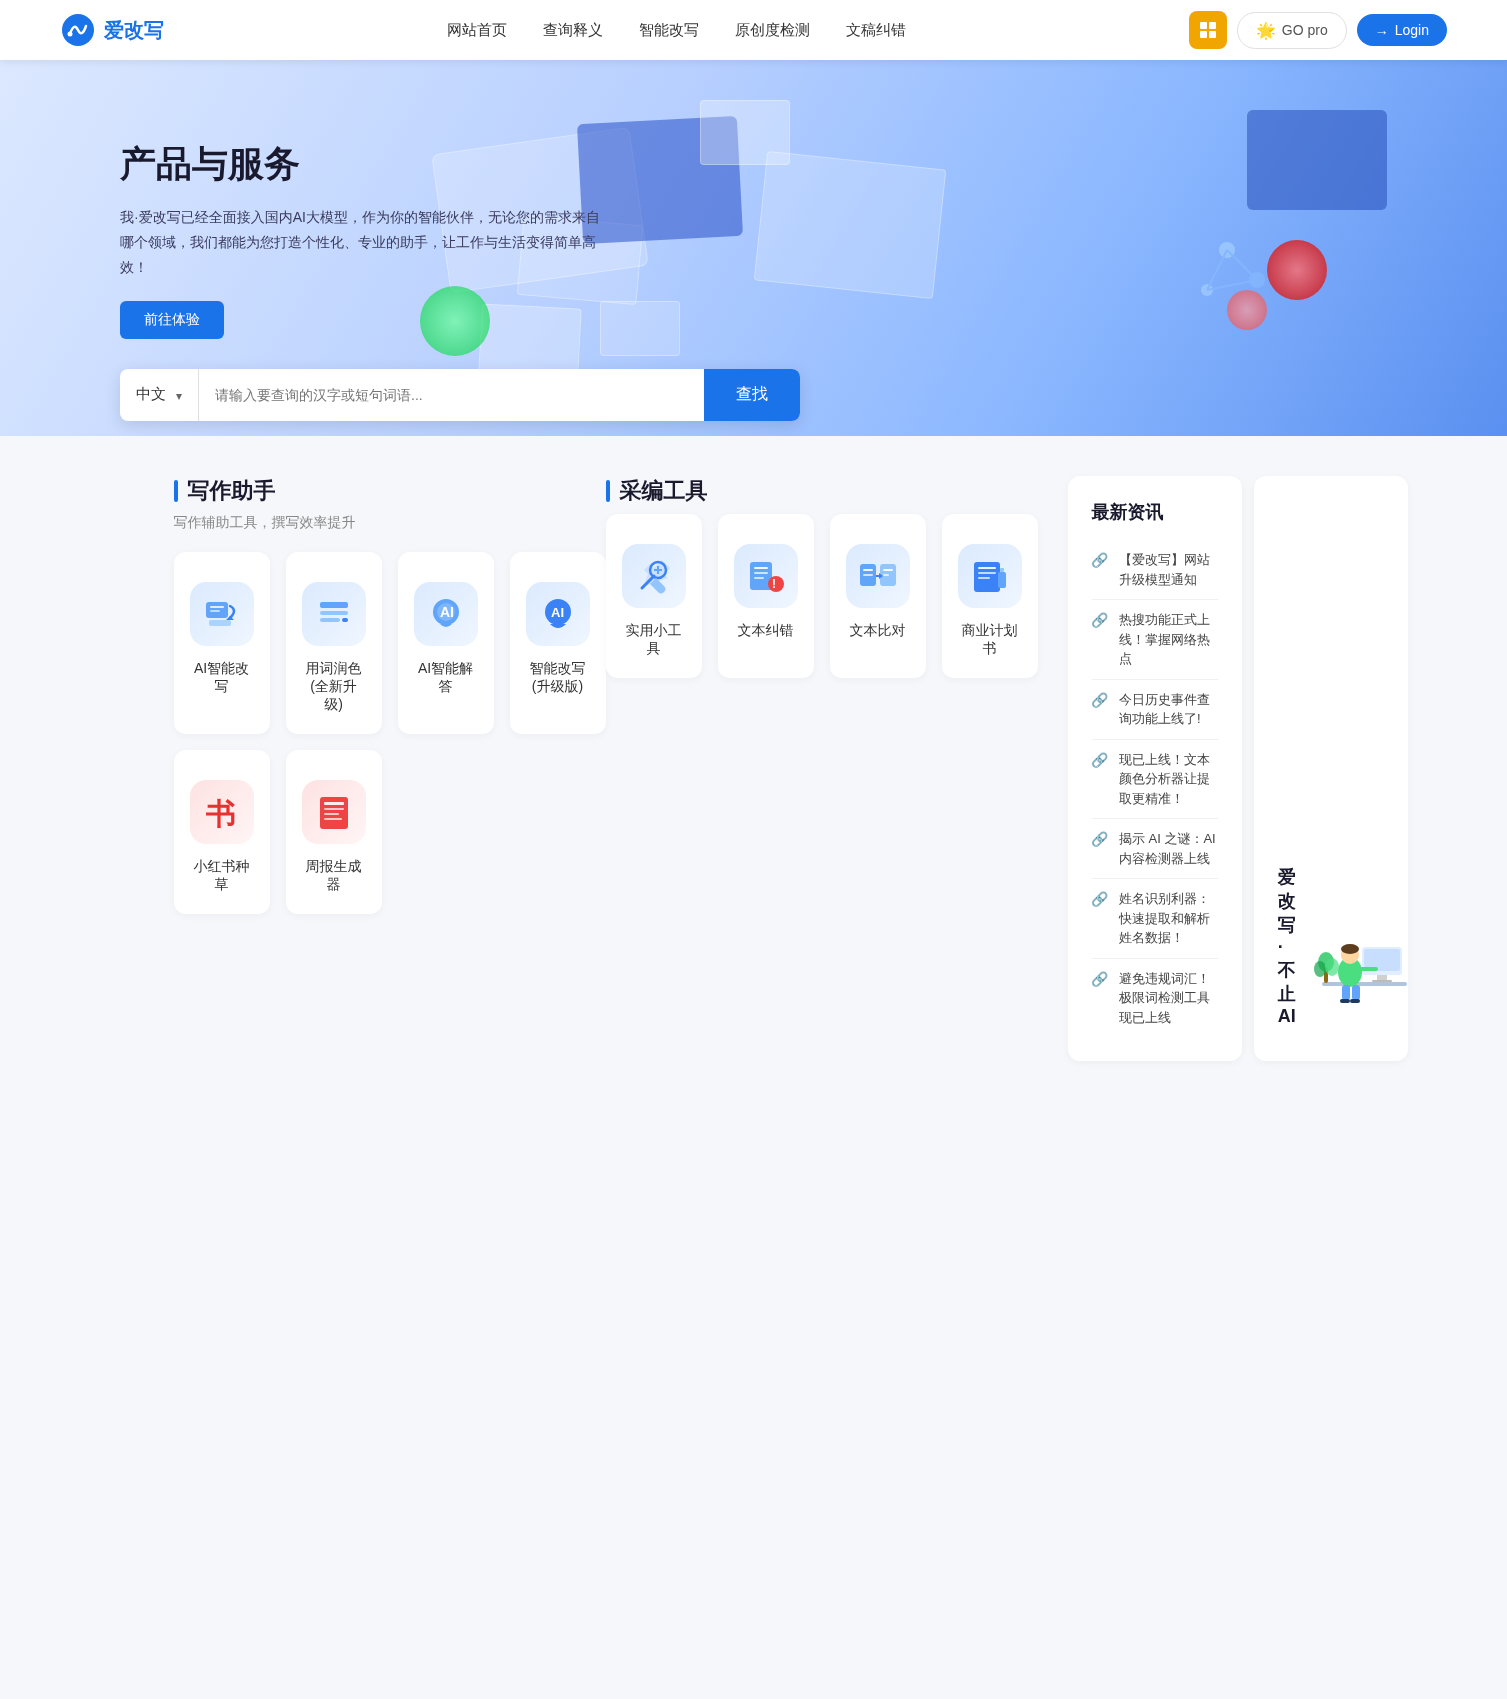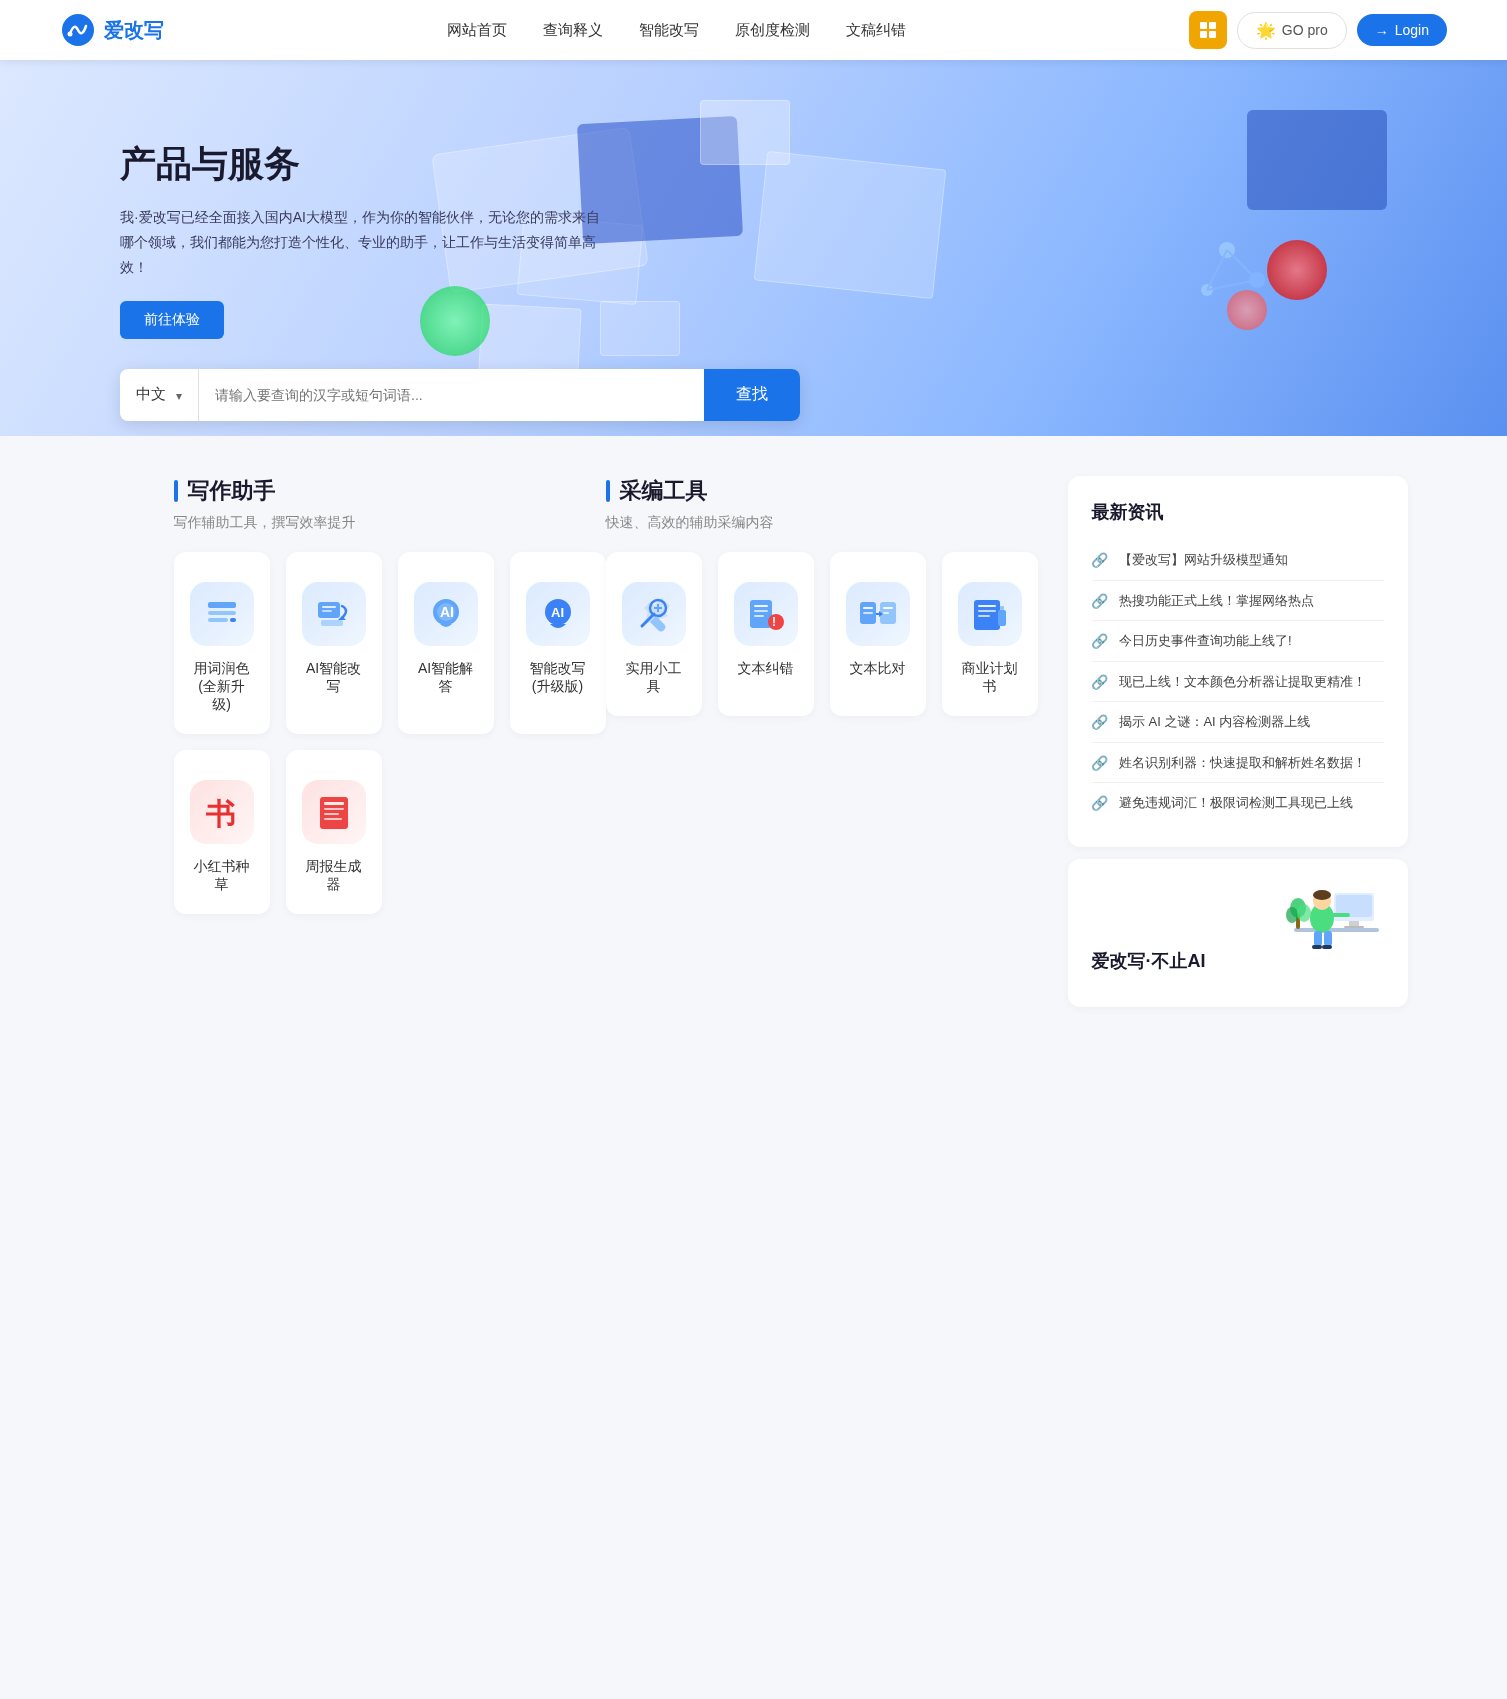--- a/index.html
+++ b/index.html
@@ -105,21 +105,21 @@
     }
     .tool-card {
       background: #fff; border-radius: 12px; padding: 30px 16px 20px;
       display: flex; flex-direction: column; align-items: center;
       cursor: pointer; transition: box-shadow 0.2s;
       box-shadow: 0 2px 8px rgba(0,0,0,0.04);
     }
     .tool-label { font-size: 14px; color: #333; text-align: center; }
 
     
-    .sidebar { display: flex; flex-direction: column; gap: 12px; }
+    .sidebar { display: flex; flex-direction: row; gap: 12px; }
 
     
     .news-card {
       background: #fff; border-radius: 12px; padding: 24px;
       box-shadow: 0 2px 8px rgba(0,0,0,0.04);
     }
     .news-title { font-size: 18px; font-weight: 700; color: #1a1a2e; margin-bottom: 16px; }
     .news-item {
       display: flex; align-items: flex-start; gap: 10px;
       padding: 10px 0; border-bottom: 1px solid #f0f0f0; cursor: pointer;
@@ -262,46 +262,46 @@
         <div class="section-title-bar"></div>
         <span>写作助手</span>
       </div>
       <p class="section-desc">写作辅助工具，撰写效率提升</p>
 
       <div class="tools-grid">
 
         <div class="tool-card">
           <div class="tool-icon-wrap" style="background:linear-gradient(135deg,#dbeafe,#eff6ff);">
             <svg viewBox="0 0 40 40" xmlns="http://www.w3.org/2000/svg">
-              <rect x="6" y="8" width="28" height="6" rx="2" fill="#60a5fa"></rect>
-              <rect x="6" y="17" width="28" height="4" rx="2" fill="#93c5fd"></rect>
-              <rect x="6" y="24" width="20" height="4" rx="2" fill="#93c5fd"></rect>
-              <rect x="28" y="24" width="6" height="4" rx="2" fill="#3b82f6"></rect>
-            </svg>
-          </div>
-          <span class="tool-label">用词润色(全新升级)</span>
-        </div>
-
-        <div class="tool-card">
-          <div class="tool-icon-wrap" style="background:linear-gradient(135deg,#dbeafe,#eff6ff);">
-            <svg viewBox="0 0 40 40" xmlns="http://www.w3.org/2000/svg">
               <rect x="4" y="8" width="22" height="16" rx="3" fill="#60a5fa"></rect>
               <rect x="7" y="26" width="22" height="6" rx="2" fill="#93c5fd" opacity="0.7"></rect>
               <path d="M28 12 Q36 16 28 24" stroke="#3b82f6" stroke-width="2.5" fill="none" stroke-linecap="round"></path>
               <polygon points="28,22 32,26 24,26" fill="#3b82f6"></polygon>
               <rect x="8" y="12" width="14" height="2" rx="1" fill="#fff" opacity="0.8"></rect>
               <rect x="8" y="16" width="10" height="2" rx="1" fill="#fff" opacity="0.6"></rect>
             </svg>
           </div>
           <span class="tool-label">AI智能改写</span>
         </div>
 
         <div class="tool-card">
           <div class="tool-icon-wrap" style="background:linear-gradient(135deg,#dbeafe,#eff6ff);">
             <svg viewBox="0 0 40 40" xmlns="http://www.w3.org/2000/svg">
+              <rect x="6" y="8" width="28" height="6" rx="2" fill="#60a5fa"></rect>
+              <rect x="6" y="17" width="28" height="4" rx="2" fill="#93c5fd"></rect>
+              <rect x="6" y="24" width="20" height="4" rx="2" fill="#93c5fd"></rect>
+              <rect x="28" y="24" width="6" height="4" rx="2" fill="#3b82f6"></rect>
+            </svg>
+          </div>
+          <span class="tool-label">用词润色(全新升级)</span>
+        </div>
+
+        <div class="tool-card">
+          <div class="tool-icon-wrap" style="background:linear-gradient(135deg,#dbeafe,#eff6ff);">
+            <svg viewBox="0 0 40 40" xmlns="http://www.w3.org/2000/svg">
               <circle cx="20" cy="18" r="13" fill="#60a5fa"></circle>
               <circle cx="20" cy="18" r="9" fill="#fff" opacity="0.2"></circle>
               <text x="14" y="23" font-size="14" font-weight="bold" fill="#fff">AI</text>
               <path d="M14 30 Q20 36 26 30" fill="#60a5fa"></path>
             </svg>
           </div>
           <span class="tool-label">AI智能解答</span>
         </div>
 
         <div class="tool-card">
@@ -343,21 +343,20 @@
         <div style="visibility:hidden;"></div>
         <div style="visibility:hidden;"></div>
       </div>
     </div>
 
     <div class="caibian-section">
       <div class="section-title">
         <div class="section-title-bar"></div>
         <span>采编工具</span>
       </div>
-      <p class="section-desc">快速、高效的辅助采编内容</p>
 
       <div class="tools-grid">
 
         <div class="tool-card">
           <div class="tool-icon-wrap" style="background:linear-gradient(135deg,#dbeafe,#eff6ff);">
             <svg viewBox="0 0 40 40" xmlns="http://www.w3.org/2000/svg">
               <path d="M10 30 L14 18 L10 14 L16 8 L20 12 L28 4 L36 12 L30 18 L34 22 Z" fill="#60a5fa" opacity="0.2"></path>
               <path d="M8 32 L20 20" stroke="#3b82f6" stroke-width="3" stroke-linecap="round"></path>
               <circle cx="24" cy="14" r="8" fill="none" stroke="#3b82f6" stroke-width="2.5"></circle>
               <path d="M24 10 L24 18 M20 14 L28 14" stroke="#60a5fa" stroke-width="2"></path>

